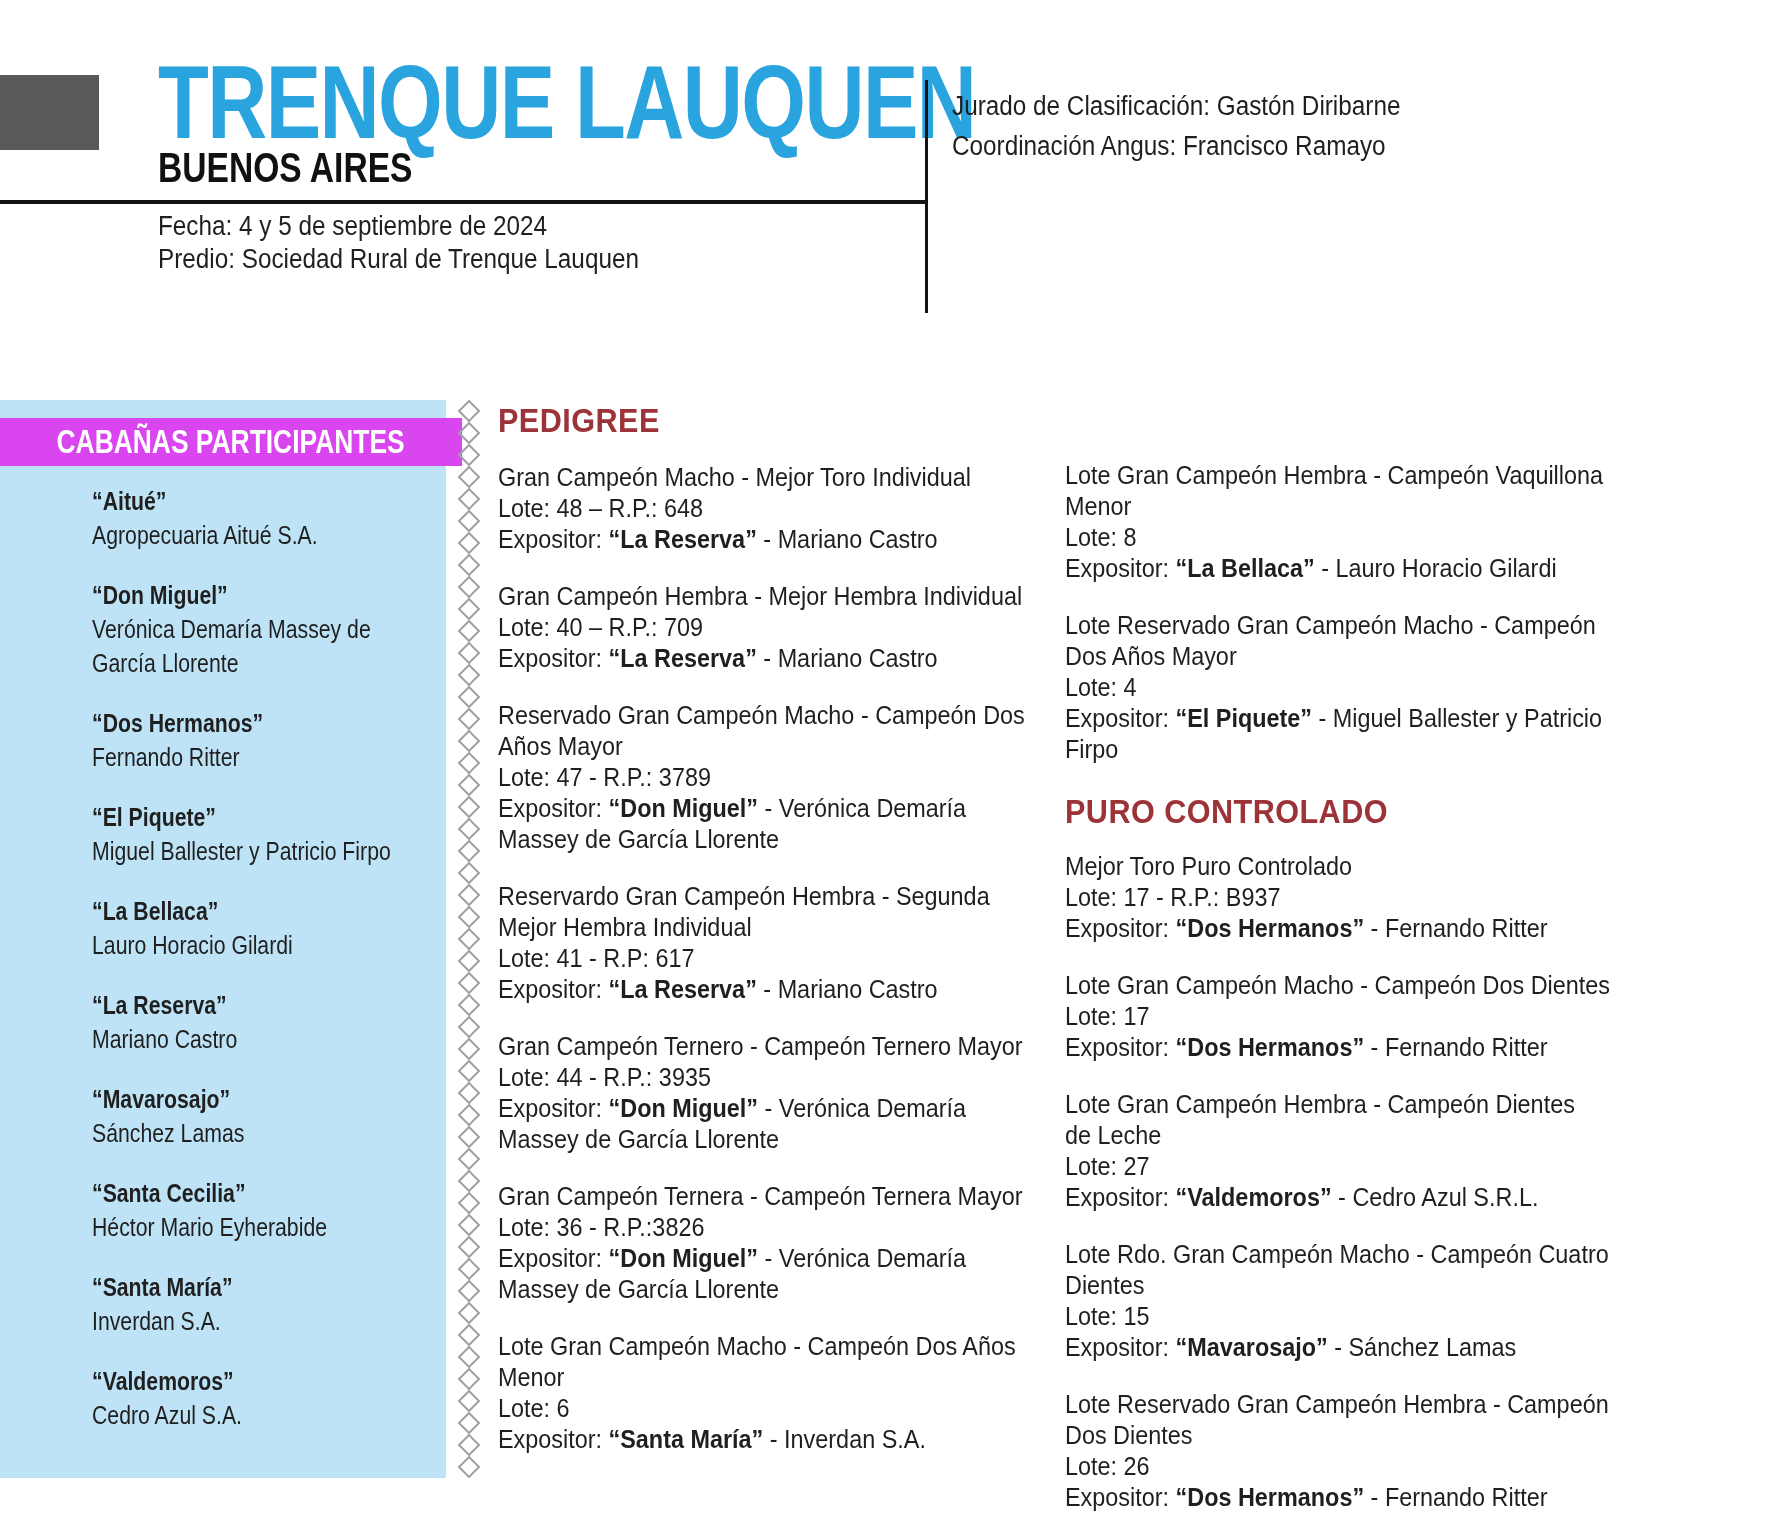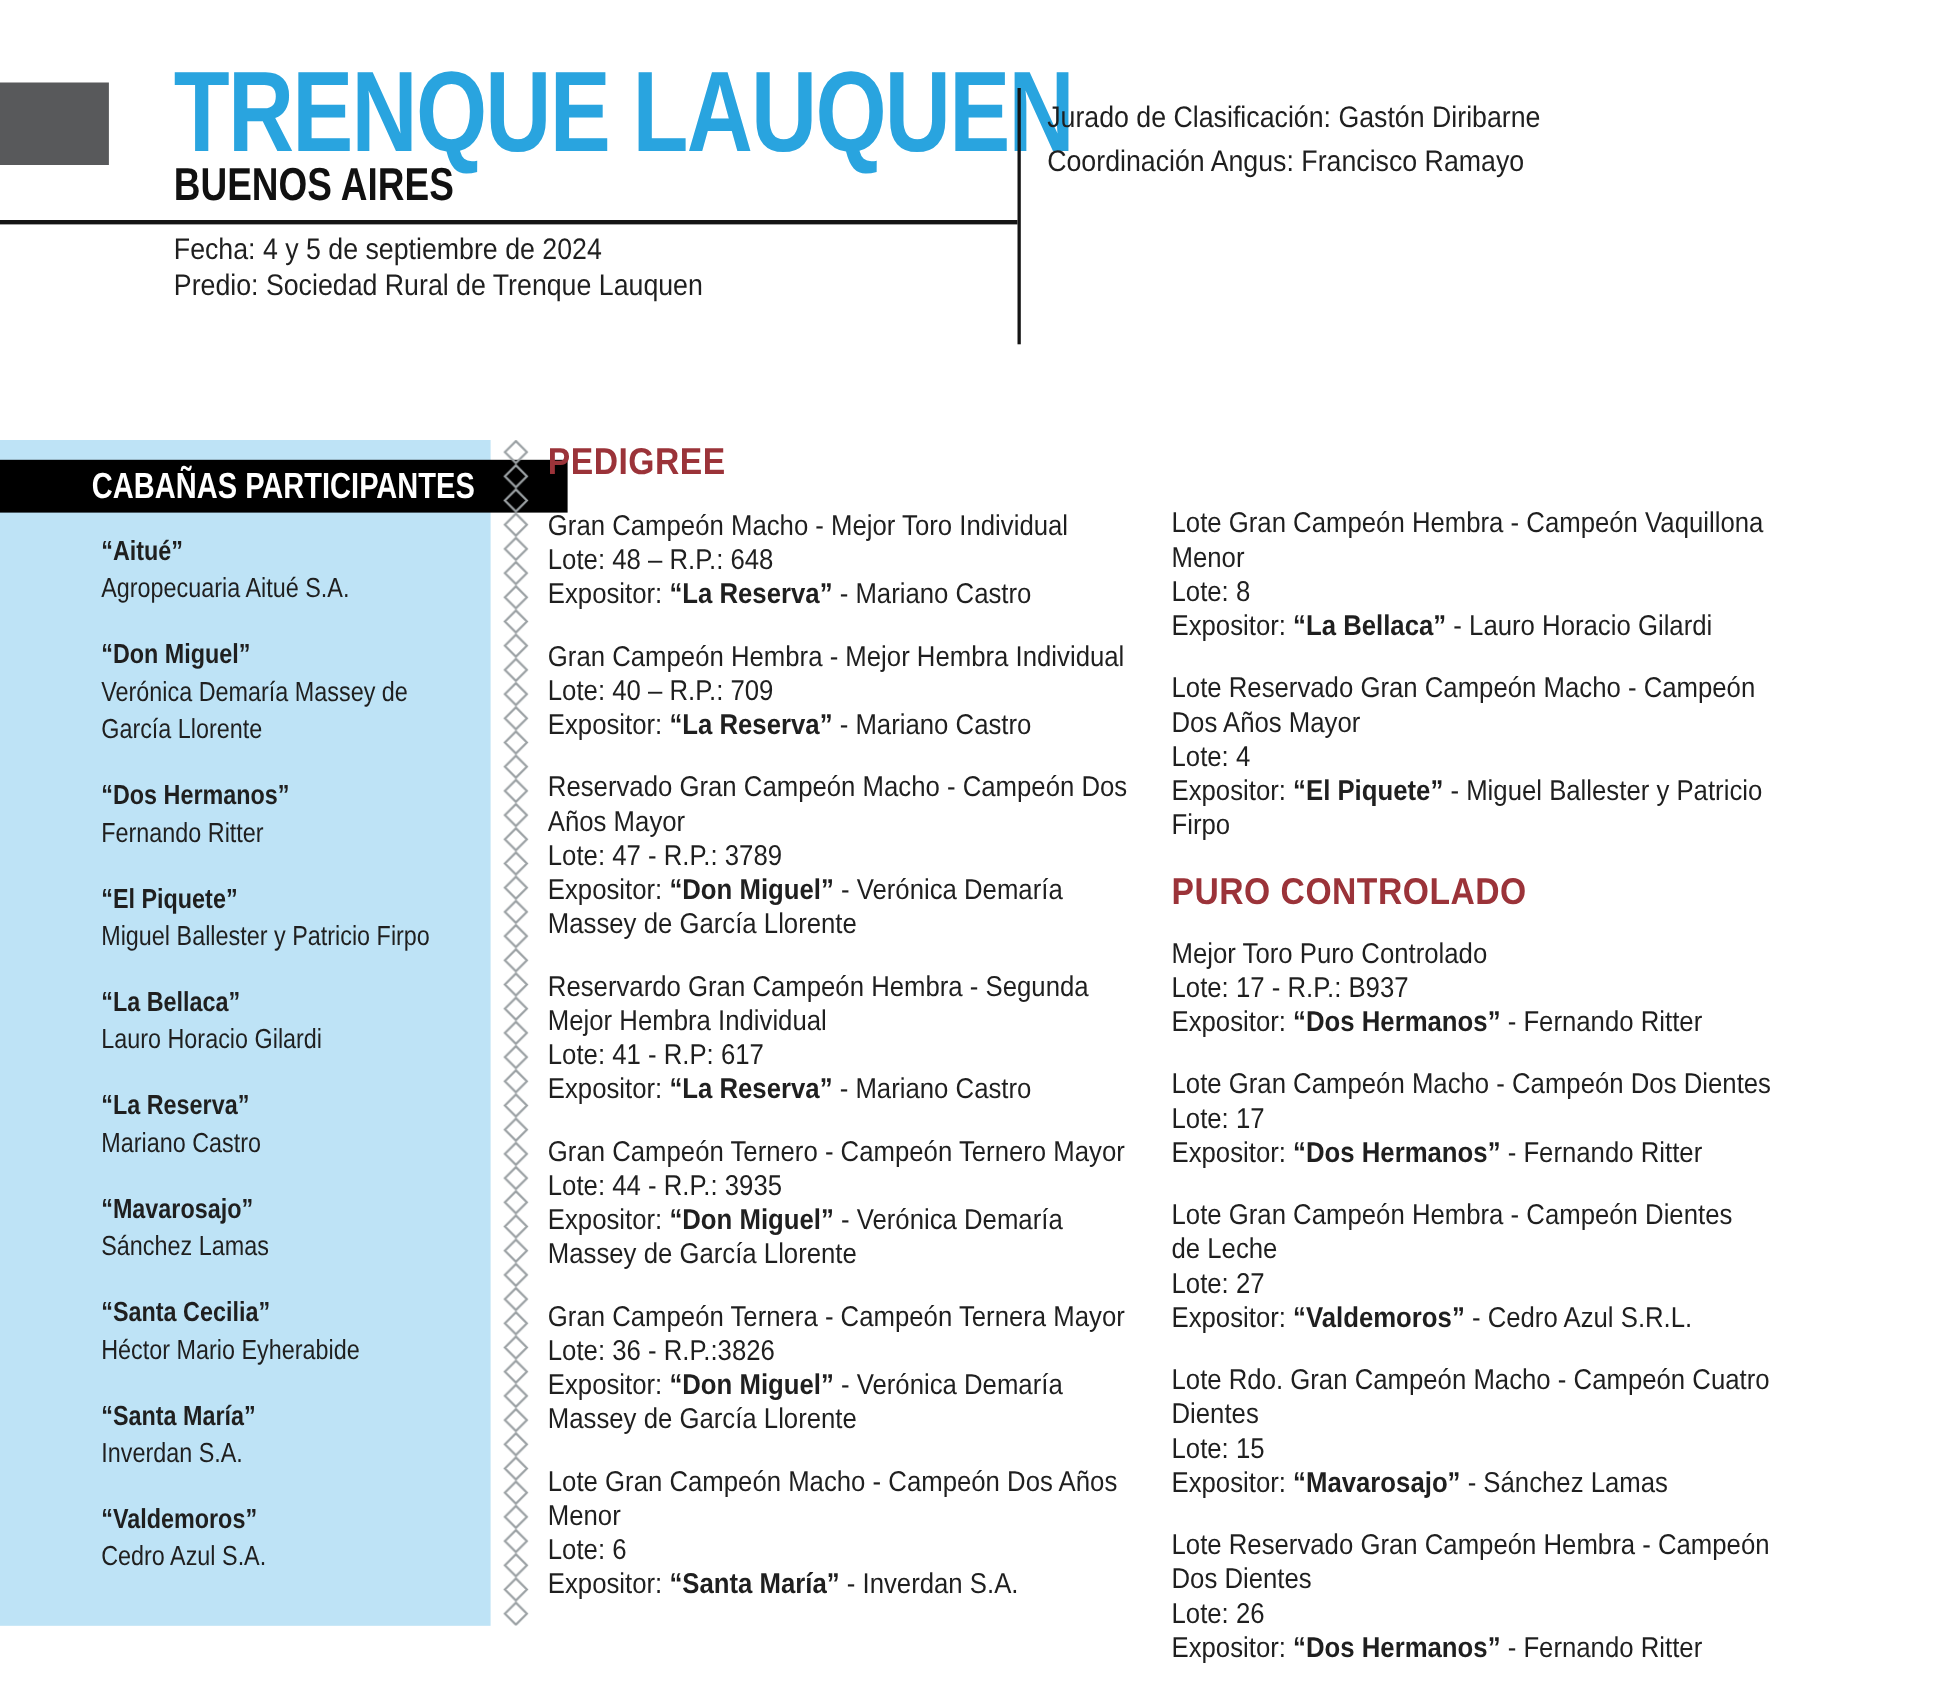--- a/index.html
+++ b/index.html
@@ -15,21 +15,21 @@
   .page-subtitle{position:absolute;left:158px;top:147px;transform:scaleX(.8);transform-origin:0 0;
     font-size:42px;line-height:42px;font-weight:bold;color:#111;white-space:nowrap;}
   .hrule{position:absolute;left:0;top:200px;width:925px;height:4px;background:#141414;}
   .vrule{position:absolute;left:925px;top:80px;width:3px;height:233px;background:#141414;}
   .officials{position:absolute;left:952px;top:86px;transform:scaleX(.9);transform-origin:0 0;
     font-size:27px;line-height:40px;white-space:nowrap;}
   .meta{position:absolute;left:158px;top:210px;transform:scaleX(.9);transform-origin:0 0;
     font-size:27px;line-height:33px;white-space:nowrap;}
   
   .sidebar{position:absolute;left:0;top:400px;width:446px;height:1078px;background:#bee3f6;}
-  .sidebar-bar{position:absolute;left:0;top:18px;width:516px;height:48px;background:#000000;
+  .sidebar-bar{position:absolute;left:0;top:18px;width:462px;height:48px;background:#d946ef;
     display:flex;align-items:center;justify-content:center;}
   .sidebar-bar span{display:inline-block;transform:scaleX(.8);font-size:33px;font-weight:bold;color:#ffffff;white-space:nowrap;}
   .sidebar-list{position:absolute;left:92px;top:84px;width:410px;transform:scaleX(.85);transform-origin:0 0;
     font-size:25px;line-height:34px;}
   .cabana{margin:0 0 26px 0;}
   .cabana-name{font-weight:bold;}
   .cabana-owner{white-space:pre-line;}
   
   .diamond-chain{position:absolute;left:457px;top:400px;}
   

